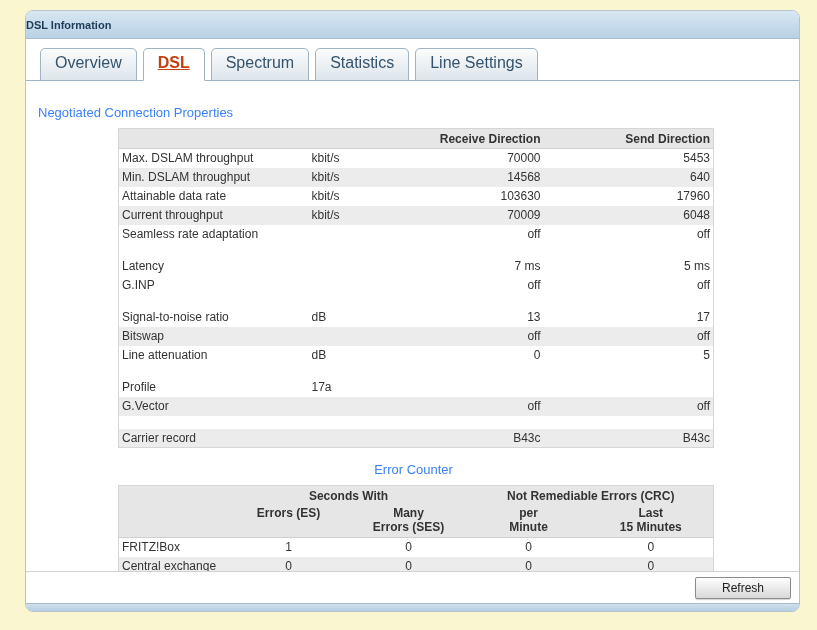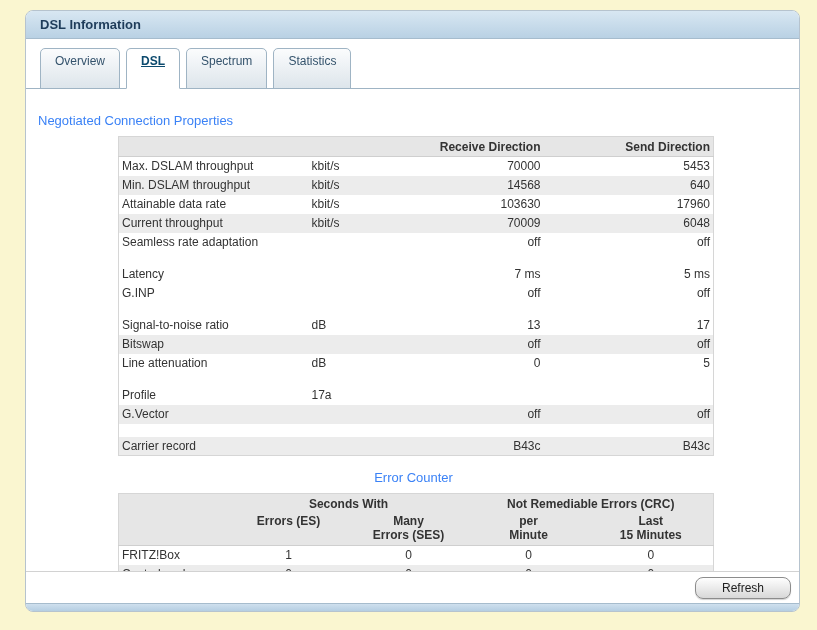--- a/index.html
+++ b/index.html
@@ -7,38 +7,38 @@
     width:817px;height:630px;overflow:hidden;
     background:#FAF6D0;
     font-family:"Liberation Sans", sans-serif;
     -webkit-font-smoothing:antialiased;
   }
   .panel{
     position:absolute;left:25px;top:10px;width:773px;height:600px;
     background:#ffffff;border:1px solid #B6C3CE;border-radius:8px;
   }
   .titlebar{
-    height:27px;display:flex;align-items:center;padding-left:14px;
+    height:27px;display:flex;align-items:center;padding-left:0;
     background:linear-gradient(#D8E7F2,#B9D1E4);
     border-bottom:1px solid #A6BCCD;
     border-radius:7px 7px 0 0;
-    font-size:13px;font-weight:bold;color:#1E3C5A;
+    font-size:11px;font-weight:bold;color:#1E3C5A;
   }
   .tabbar{
     display:flex;gap:6px;padding:9px 0 0 14px;
     border-bottom:1px solid #9FB4C4;background:#fff;
   }
   .tab{
-    padding:5px 14px 20px 14px;margin-bottom:-1px;
+    padding:5px 14px 8px 14px;margin-bottom:-1px;
     background:linear-gradient(#FBFCFD,#DDE5EB);
     border:1px solid #9FB4C4;border-radius:5px 5px 0 0;
-    font-size:12px;color:#34536C;cursor:pointer;white-space:nowrap;
+    font-size:16px;color:#34536C;cursor:pointer;white-space:nowrap;
   }
   .tab.active{
-    background:#fff;font-weight:bold;color:#0c4a6e;
+    background:#fff;font-weight:bold;color:#c2410c;
     border-bottom:1px solid #fff;
     text-decoration:underline;
   }
   .content{padding:12px 10px 0 10px;}
   .section-title{
     font-size:13px;font-weight:normal;color:#3b82f6;
     margin:12px 0 8px 2px;
   }
   table{
     border-collapse:collapse;margin-left:82px;width:595px;
@@ -62,21 +62,21 @@
   .footer{
     position:absolute;left:0;right:0;bottom:7px;height:33px;
     border-top:1px solid #D2D2D2;background:#fff;
     display:flex;align-items:center;justify-content:flex-end;
     padding-right:8px;box-sizing:border-box;
   }
   .btn{
     font-family:"Liberation Sans", sans-serif;
     font-size:12px;color:#222;padding:3px 26px;
     background:linear-gradient(#FEFEFE,#D8D8D8);
-    border:1px solid #8C8C8C;border-radius:8px;
+    border:1px solid #8C8C8C;border-radius:2px;
     box-shadow:0 1px 1px rgba(0,0,0,0.18);cursor:pointer;
   }
   .bottombar{
     position:absolute;left:0;right:0;bottom:0;height:7px;
     background:linear-gradient(#CFE0EE,#B5CEE2);
     border-top:1px solid #A6BCCD;
     border-radius:0 0 7px 7px;
   }
 </style>
 </head>
@@ -86,20 +86,21 @@
 
   <div class="titlebar">
     <span>DSL Information</span>
   </div>
 
   <div class="tabbar">
     <div class="tab">Overview</div>
     <div class="tab active">DSL</div>
     <div class="tab">Spectrum</div>
     <div class="tab">Statistics</div>
+    <div class="tab">Line Settings</div>
   </div>
 
   <div class="content">
 
     <div class="section-title">Negotiated Connection Properties</div>
 
     <table>
       <colgroup>
         <col style="width:190px">
           <col style="width:115px">

